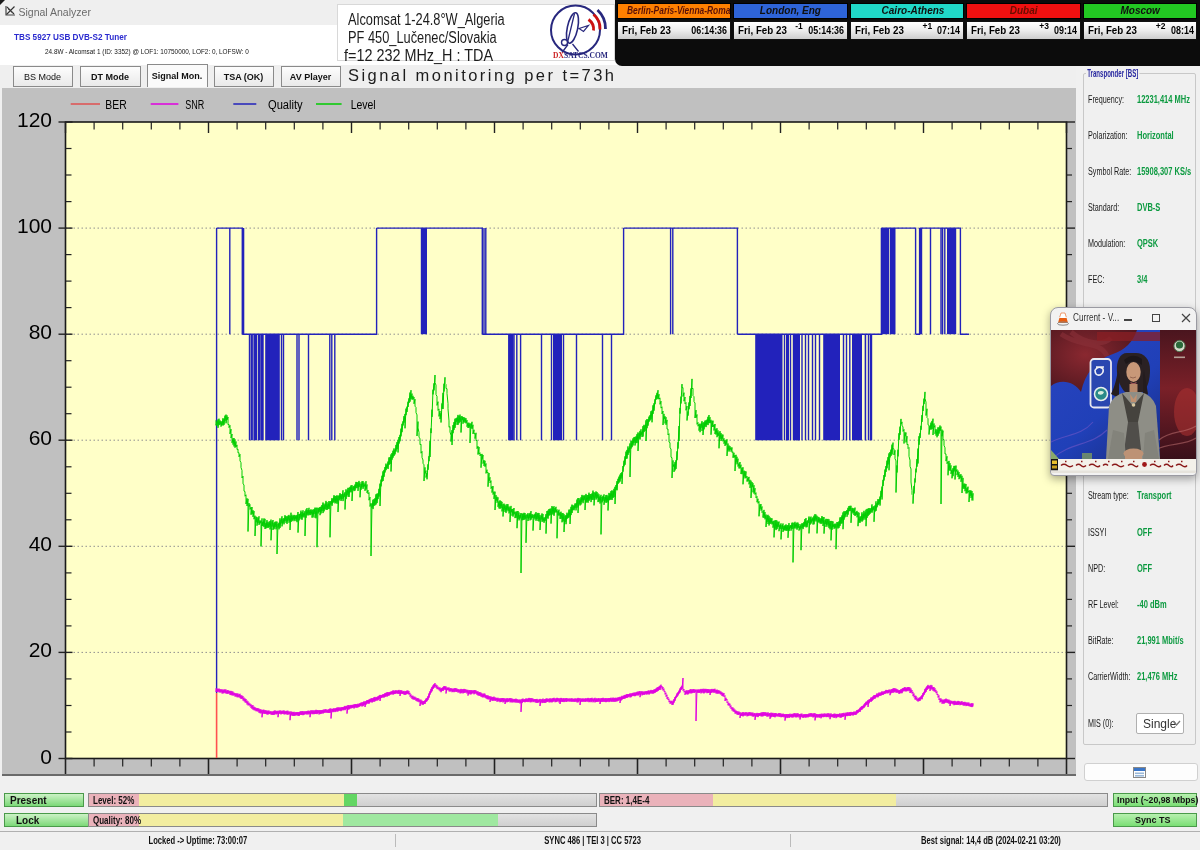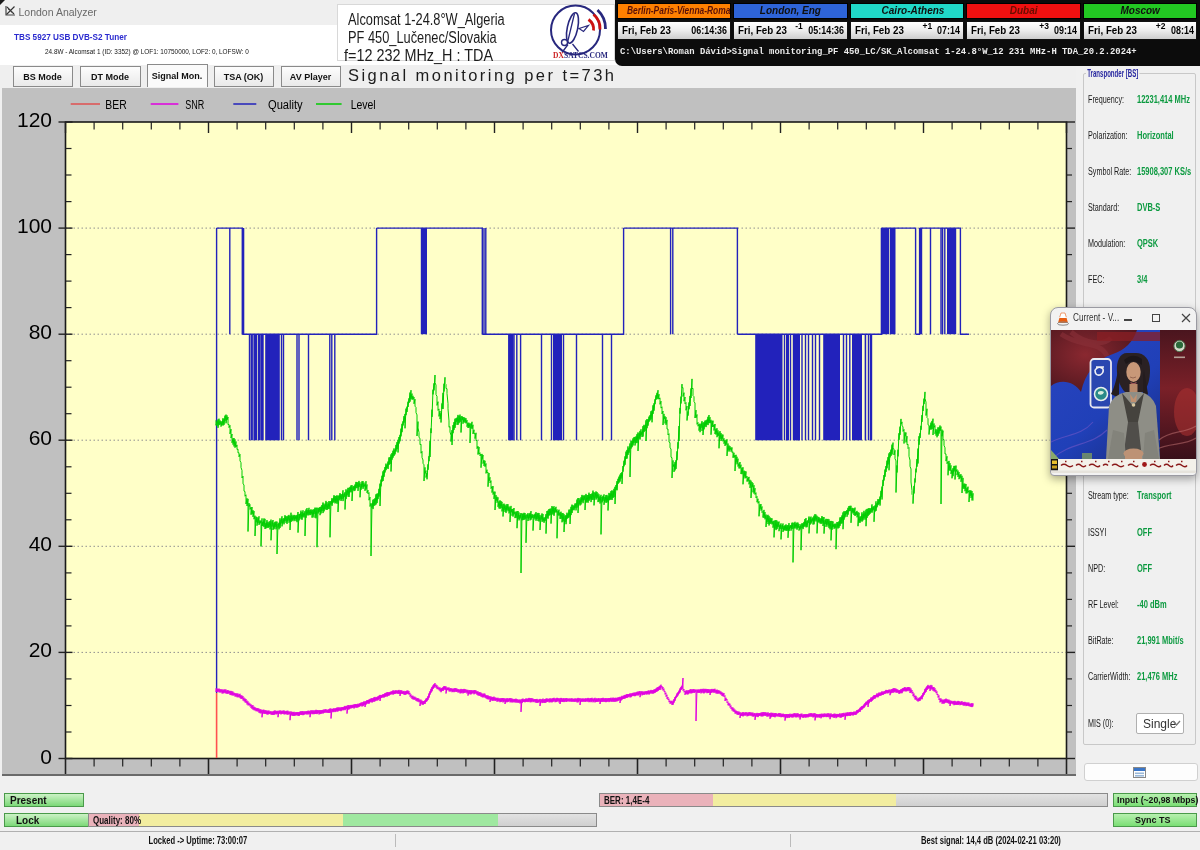--- a/index.html
+++ b/index.html
@@ -7,21 +7,21 @@
 </style></head><body>
 <div id="app">
 
 <div class="abs" style="left:0;top:0;width:1200px;height:25px;background:#efefef;"></div>
 <div class="abs" style="left:0;top:0;width:0;height:0;border-top:5px solid #1a1a1a;border-right:5px solid transparent;"></div>
 <svg class="abs" style="left:5px;top:4.5px;" width="11" height="11" viewBox="0 0 11 11">
 <path d="M1 1 V10 H10" stroke="#444" stroke-width="1.2" fill="none"></path>
 <path d="M1.5 9.5 L9.5 1.5 M2 2 L9 9" stroke="#333" stroke-width="1.1" fill="none"></path>
 <path d="M3 4 l1.5 1.5 M6 6.5 l1.5 1.5" stroke="#555" stroke-width="1"></path>
 </svg>
-<div class="abs" style="left:18.5px;top:6px;font-size:10.5px;color:#6a6a6a;">London Analyzer</div>
+<div class="abs" style="left:18.5px;top:6px;font-size:10.5px;color:#6a6a6a;">Signal Analyzer</div>
 
 <div class="abs" style="left:0;top:25px;width:1200px;height:40px;background:#ffffff;"></div>
 <div class="abs" style="left:13.5px;top:31px;font-size:9.5px;font-weight:bold;color:#2a2acf;white-space:nowrap;transform:scaleX(0.86);transform-origin:0 50%;">TBS 5927 USB DVB-S2 Tuner</div>
 <div class="abs" style="left:45px;top:47px;font-size:8px;color:#151515;white-space:nowrap;transform:scaleX(0.8);transform-origin:0 50%;">24.8W - Alcomsat 1 (ID: 3352) @ LOF1: 10750000, LOF2: 0, LOFSW: 0</div>
 
 <div class="abs" style="left:0;top:65px;width:1080px;height:23px;background:#efefef;"></div>
 
 <div class="abs" style="left:337px;top:4px;width:278px;height:57px;background:#fff;border:1px solid #d8d8d8;"></div>
 <div class="abs" style="left:348px;top:11px;font-size:16px;color:#1c1c1c;white-space:nowrap;transform:scaleX(0.80);transform-origin:0 50%;">Alcomsat 1-24.8°W_Algeria</div>
 <div class="abs" style="left:348px;top:29px;font-size:16px;color:#1c1c1c;white-space:nowrap;transform:scaleX(0.80);transform-origin:0 50%;">PF 450_Lučenec/Slovakia</div>
@@ -34,21 +34,21 @@
 <path d="M26.5 10.5 L19 41.5 M20 41.5 L14 49.5 M24.5 41 L30.5 48.5" stroke="#28287e" stroke-width="1.3" fill="none"></path>
 <circle cx="16.5" cy="39.5" r="3" fill="#fff" stroke="#28287e" stroke-width="1.4"></circle>
 <path d="M31 25.5 L40.5 22.5 L35.5 28.5 Z" fill="none" stroke="#28287e" stroke-width="1.2"></path>
 <path d="M40.5 16.5 A 12 12 0 0 1 45.5 27.5" fill="none" stroke="#cc1111" stroke-width="2.8"></path>
 <path d="M45.5 11.5 A 18 18 0 0 1 52 26.5" fill="none" stroke="#cc1111" stroke-width="2.8"></path>
 <path d="M49.5 7 A 25 25 0 0 1 57.5 26" fill="none" stroke="#28287e" stroke-width="2.8"></path>
 <text x="5" y="55" font-size="7.5" font-weight="bold" fill="#cc2222" font-family="Liberation Serif,serif">DX</text>
 <text x="16" y="55" font-size="7.5" font-weight="bold" fill="#28287e" font-family="Liberation Serif,serif">SATCS.COM</text>
 </svg>
 
-<div class="abs" style="left:12.5px;top:66px;width:60px;height:21px;background:linear-gradient(#fdfdfd,#e9e9e9);border:1px solid #8a8a8a;text-align:center;font-size:9px;font-weight:bold;line-height:20px;color:#111;">BS Mode</div>
+<div class="abs" style="left:12.5px;top:66px;width:60px;height:21px;background:linear-gradient(#fdfdfd,#e9e9e9);border:1px solid #8a8a8a;text-align:center;font-size:9px;font-weight:normal;line-height:20px;color:#111;">BS Mode</div>
 <div class="abs" style="left:79.5px;top:66px;width:61px;height:21px;background:linear-gradient(#fdfdfd,#e9e9e9);border:1px solid #8a8a8a;text-align:center;font-size:9px;font-weight:bold;line-height:20px;color:#111;">DT Mode</div>
 <div class="abs" style="left:146.5px;top:64px;width:61px;height:23px;background:#fafafa;border:1px solid #8a8a8a;border-bottom:0;text-align:center;font-size:9px;font-weight:bold;line-height:22px;color:#111;">Signal Mon.</div>
 <div class="abs" style="left:213.5px;top:66px;width:60px;height:21px;background:linear-gradient(#fdfdfd,#e9e9e9);border:1px solid #8a8a8a;text-align:center;font-size:9px;font-weight:bold;line-height:20px;color:#111;">TSA (OK)</div>
 <div class="abs" style="left:280.5px;top:66px;width:60px;height:21px;background:linear-gradient(#fdfdfd,#e9e9e9);border:1px solid #8a8a8a;text-align:center;font-size:9px;font-weight:bold;line-height:20px;color:#111;">AV Player</div>
 
 <div class="abs" style="left:615px;top:0;width:585px;height:66px;background:#0c0c0c;border-radius:0 0 0 7px;"></div>
 <div style="position:absolute;left:616.5px;top:3px;width:114.6px;height:15.5px;background:#ff8000;border:1px solid #000;overflow:hidden;">
 <div style="position:absolute;left:0;right:0;top:1px;text-align:center;font-size:10px;font-weight:bold;font-style:italic;color:#5a1008;white-space:nowrap;transform:scaleX(0.84);transform-origin:50% 50%;">Berlin-Paris-Vienna-Roma</div>
     </div>
 <div style="position:absolute;left:616.5px;top:20.5px;width:114.6px;height:19.5px;background:linear-gradient(#ffffff,#ececec 50%,#cdcdcd);border:1.5px solid #111;">
@@ -81,21 +81,20 @@
 <span style="position:absolute;right:31px;top:-0.5px;font-size:8.5px;font-weight:bold;color:#000;">+3</span>
     </div>
 <div style="position:absolute;left:1082.9px;top:3px;width:114.6px;height:15.5px;background:#22c822;border:1px solid #000;overflow:hidden;">
 <div style="position:absolute;left:0;right:0;top:1px;text-align:center;font-size:10px;font-weight:bold;font-style:italic;color:#101010;white-space:nowrap;transform:scaleX(1);transform-origin:50% 50%;">Moscow</div>
     </div>
 <div style="position:absolute;left:1082.9px;top:20.5px;width:114.6px;height:19.5px;background:linear-gradient(#ffffff,#ececec 50%,#cdcdcd);border:1.5px solid #111;">
 <span style="position:absolute;left:4px;top:2.5px;font-size:10.5px;font-weight:bold;color:#000;white-space:nowrap;transform:scaleX(0.93);transform-origin:0 50%;">Fri, Feb 23</span>
 <span style="position:absolute;right:3px;top:2.5px;font-size:10.5px;font-weight:bold;color:#000;white-space:nowrap;transform:scaleX(0.85);transform-origin:100% 50%;">08:14</span>
 <span style="position:absolute;right:31px;top:-0.5px;font-size:8.5px;font-weight:bold;color:#000;">+2</span>
     </div>
-<div class="abs" style="left:620px;top:47px;font-size:8.9px;font-weight:bold;color:#ececec;font-family:'Liberation Mono',monospace;white-space:pre;">C:\Users\Roman Dávid&gt;Signal monitoring_PF 450_LC/SK_Alcomsat 1-24.8°W_12 231 MHz-H TDA_20.2.2024+</div>
 
 <div class="abs" style="left:2px;top:88px;width:1074px;height:688px;background:#c0c0c0;border-bottom:2px solid #6a6a6a;"></div>
 <svg class="abs" style="left:2px;top:88px;" width="1074" height="688" viewBox="2 88 1074 688">
 <rect x="65.5" y="122.0" width="1001.0" height="636.5" fill="#ffffc8"></rect>
 <line x1="65.5" y1="652.4" x2="1066.5" y2="652.4" stroke="#909090" stroke-width="1" stroke-dasharray="1.5 2.5"></line>
 <line x1="65.5" y1="546.3" x2="1066.5" y2="546.3" stroke="#909090" stroke-width="1" stroke-dasharray="1.5 2.5"></line>
 <line x1="65.5" y1="440.2" x2="1066.5" y2="440.2" stroke="#909090" stroke-width="1" stroke-dasharray="1.5 2.5"></line>
 <line x1="65.5" y1="334.2" x2="1066.5" y2="334.2" stroke="#909090" stroke-width="1" stroke-dasharray="1.5 2.5"></line>
 <line x1="65.5" y1="228.1" x2="1066.5" y2="228.1" stroke="#909090" stroke-width="1" stroke-dasharray="1.5 2.5"></line>
 <rect x="65.5" y="122.0" width="1001.0" height="636.5" fill="none" stroke="#1a1a1a" stroke-width="1.6"></rect>
@@ -382,20 +381,26 @@
 <g stroke="#8a1818" stroke-width="1.5" fill="none">
 <path d="M99 135.5 q3 -2.5 6 0 t5 0 M113 135.5 q2.5 -2.5 5 0 t4 0 M125 135.5 q3 -2.5 6 0 t5 0"></path>
 <path d="M103 131.5 h1.5 M117 131.5 h1.5 M130 131.5 h1.5" stroke-width="1.4"></path>
 </g>
 <rect x="0" y="140.5" width="145" height="2.5" fill="#e6e3dc"></rect>
 </svg>
 
 <div class="abs" style="left:4px;top:793px;width:80px;height:14px;background:linear-gradient(#ccf2c6,#7cd878);border:1px solid #4a9a4a;font-size:10px;font-weight:bold;color:#111;line-height:13px;padding-left:5px;transform-origin:0 50%;">Present</div>
 <div class="abs" style="left:4px;top:813px;width:91px;height:14px;background:linear-gradient(#ccf2c6,#7cd878);border:1px solid #4a9a4a;font-size:10px;font-weight:bold;color:#111;line-height:13px;padding-left:11px;">Lock</div>
 
+<div class="abs" style="left:88px;top:793px;width:509px;height:14px;border:1px solid #8a8a8a;background:linear-gradient(#e2e2e2,#cfcfcf);">
+<div class="abs" style="left:0;top:0;width:255px;height:12px;background:#f2eda0;"></div>
+<div class="abs" style="left:255px;top:0;width:13px;height:12px;background:#63d663;"></div>
+<div class="abs" style="left:0;top:0;width:50px;height:12px;background:#eab2ba;"></div>
+<div class="abs" style="left:4px;top:0px;font-size:10px;font-weight:bold;color:#111;line-height:13px;white-space:nowrap;transform:scaleX(0.8);transform-origin:0 50%;">Level: 52%</div>
+</div>
 <div class="abs" style="left:88px;top:813px;width:509px;height:14px;border:1px solid #8a8a8a;background:linear-gradient(#e2e2e2,#cfcfcf);">
 <div class="abs" style="left:0;top:0;width:254px;height:12px;background:#f2eda0;"></div>
 <div class="abs" style="left:254px;top:0;width:155px;height:12px;background:#9fe8a0;"></div>
 <div class="abs" style="left:0;top:0;width:50px;height:12px;background:#eab2ba;"></div>
 <div class="abs" style="left:4px;top:0px;font-size:10px;font-weight:bold;color:#111;line-height:13px;white-space:nowrap;transform:scaleX(0.8);transform-origin:0 50%;">Quality: 80%</div>
 </div>
 
 <div class="abs" style="left:599px;top:793px;width:509px;height:14px;border:1px solid #8a8a8a;background:linear-gradient(#e2e2e2,#cfcfcf);">
 <div class="abs" style="left:0;top:0;width:296px;height:12px;background:#f2eda0;"></div>
 <div class="abs" style="left:0;top:0;width:113px;height:12px;background:#eab2ba;"></div>
@@ -407,14 +412,15 @@
 <div class="abs" style="left:4px;top:0px;font-size:10px;font-weight:bold;color:#111;line-height:13px;white-space:nowrap;transform:scaleX(0.8);transform-origin:0 50%;">SNR: 10,5 dB (Margin: 5,0 dB | OK)</div>
 </div>
 
 <div class="abs" style="left:1113px;top:793px;width:84px;height:14px;border:1px solid #4a9a4a;background:linear-gradient(#b8f0b0,#7ade74);font-size:8.7px;font-weight:bold;color:#111;line-height:13px;padding-left:3px;white-space:nowrap;">Input (~20,98 Mbps)</div>
 <div class="abs" style="left:1113px;top:813px;width:84px;height:14px;border:1px solid #4a9a4a;background:linear-gradient(#b8f0b0,#7ade74);font-size:9px;font-weight:bold;color:#111;line-height:13px;padding-left:21px;">Sync TS</div>
 
 <div class="abs" style="left:0;top:831px;width:1200px;height:19px;background:#f0f0f0;border-top:1px solid #b0b0b0;"></div>
 <div class="abs" style="left:395px;top:834px;width:1px;height:13px;background:#bbb;"></div>
 <div class="abs" style="left:790px;top:834px;width:1px;height:13px;background:#bbb;"></div>
 <div class="abs" style="left:0px;top:835px;width:395px;text-align:center;font-size:10px;font-weight:bold;color:#111;"><span style="display:inline-block;transform:scaleX(0.76);transform-origin:50% 50%;white-space:nowrap;">Locked -&gt; Uptime: 73:00:07</span></div>
+<div class="abs" style="left:395px;top:835px;width:395px;text-align:center;font-size:10px;font-weight:bold;color:#111;"><span style="display:inline-block;transform:scaleX(0.76);transform-origin:50% 50%;white-space:nowrap;">SYNC 486 | TEI 3 | CC 5723</span></div>
 <div class="abs" style="left:790px;top:835px;width:402px;text-align:center;font-size:10px;font-weight:bold;color:#111;"><span style="display:inline-block;transform:scaleX(0.76);transform-origin:50% 50%;white-space:nowrap;">Best signal: 14,4 dB (2024-02-21 03:20)</span></div>
 
 </div>
 </body></html>

